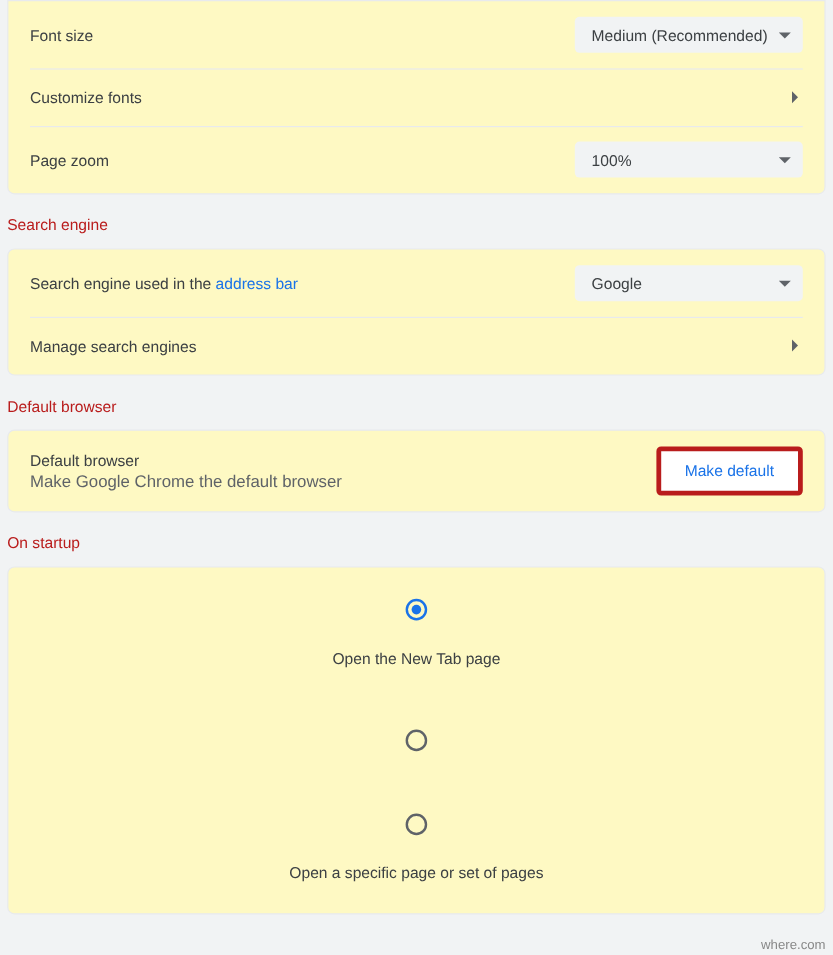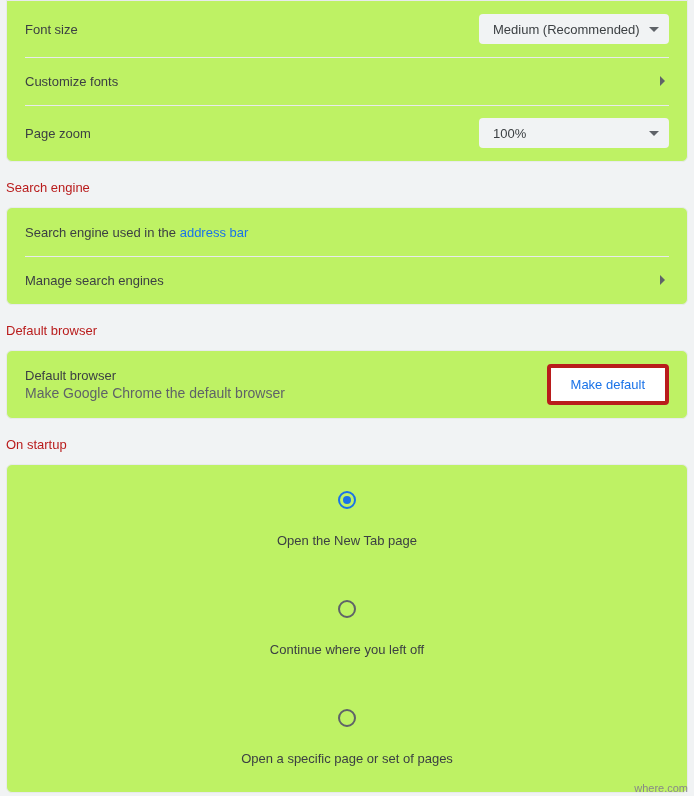--- a/index.html
+++ b/index.html
@@ -6,21 +6,21 @@
     body {
       width: 694px;
       height: 796px;
       background: #f1f3f4;
       font-family: Arial, sans-serif;
       font-size: 13px;
       color: #3c4043;
       position: relative;
     }
     .card {
-      background: #bef264;
+      background: #fef9c3;
       border: 1px solid #e8eaed;
       border-radius: 6px;
       margin: 0 6px;
     }
     .section-title {
       font-size: 13px;
       color: #b91c1c;
       padding: 18px 6px 12px 6px;
     }
     .row {
@@ -146,20 +146,24 @@
     </div>
   </div>
 </div>
 
 <div class="section-title">Search engine</div>
 <div class="card">
   <div class="row">
     <span class="row-label">
       <span>Search engine used in the </span><span class="linkish">address bar</span>
     </span>
+    <div class="dropdown">
+      <span>Google</span>
+      <span class="caret-down"></span>
+    </div>
   </div>
   <div class="row">
     <span class="row-label">Manage search engines</span>
     <span class="chev-right"></span>
   </div>
 </div>
 
 <div class="section-title">Default browser</div>
 <div class="card">
   <div class="row">
@@ -172,21 +176,20 @@
 </div>
 
 <div class="section-title">On startup</div>
 <div class="card">
   <div class="radio-row">
     <span class="radio checked"></span>
     <span class="row-label">Open the New Tab page</span>
   </div>
   <div class="radio-row">
     <span class="radio"></span>
-    <span class="row-label">Continue where you left off</span>
   </div>
   <div class="radio-row">
     <span class="radio"></span>
     <span class="row-label">Open a specific page or set of pages</span>
   </div>
 </div>
 
 <div class="advanced-wrap">
   <div class="advanced-btn">
     <span>Advanced</span>

